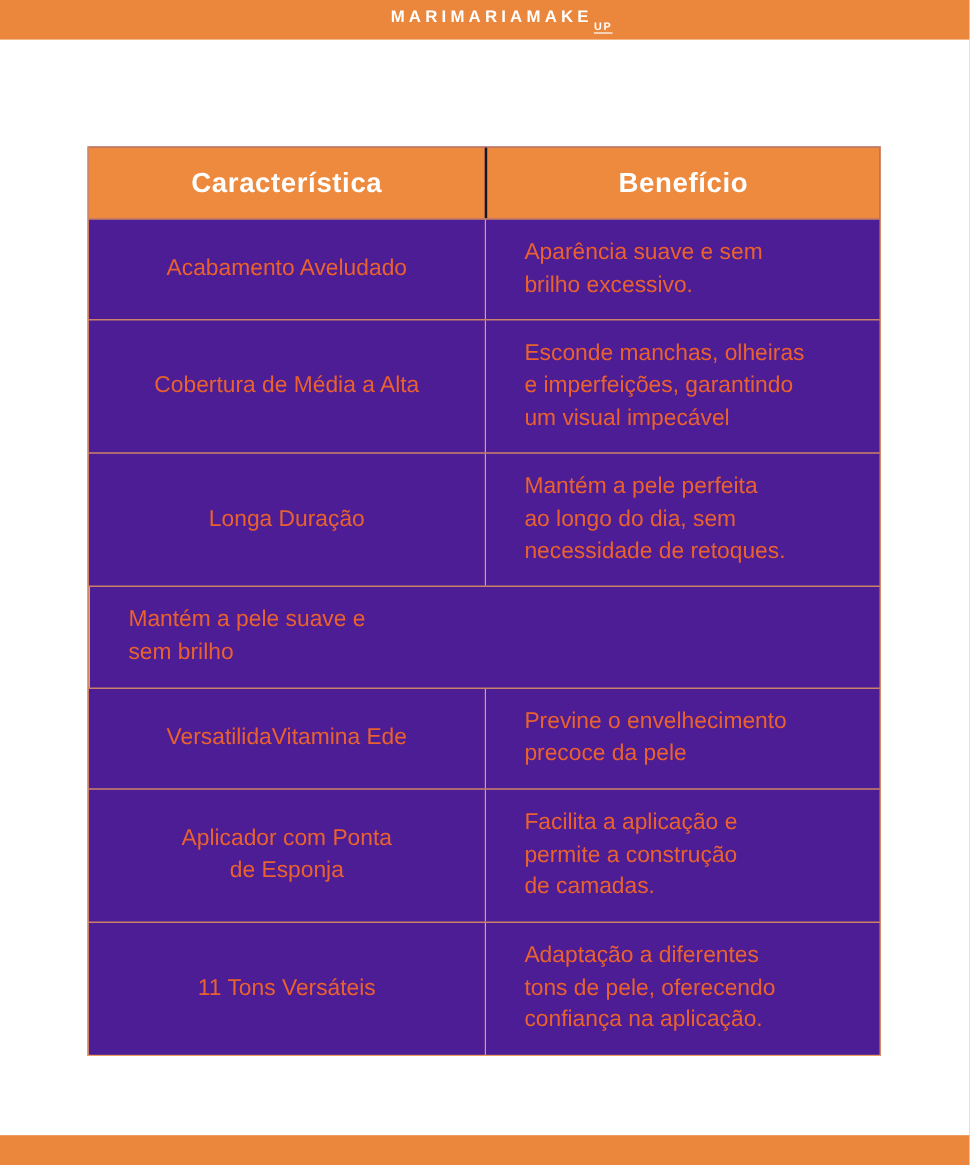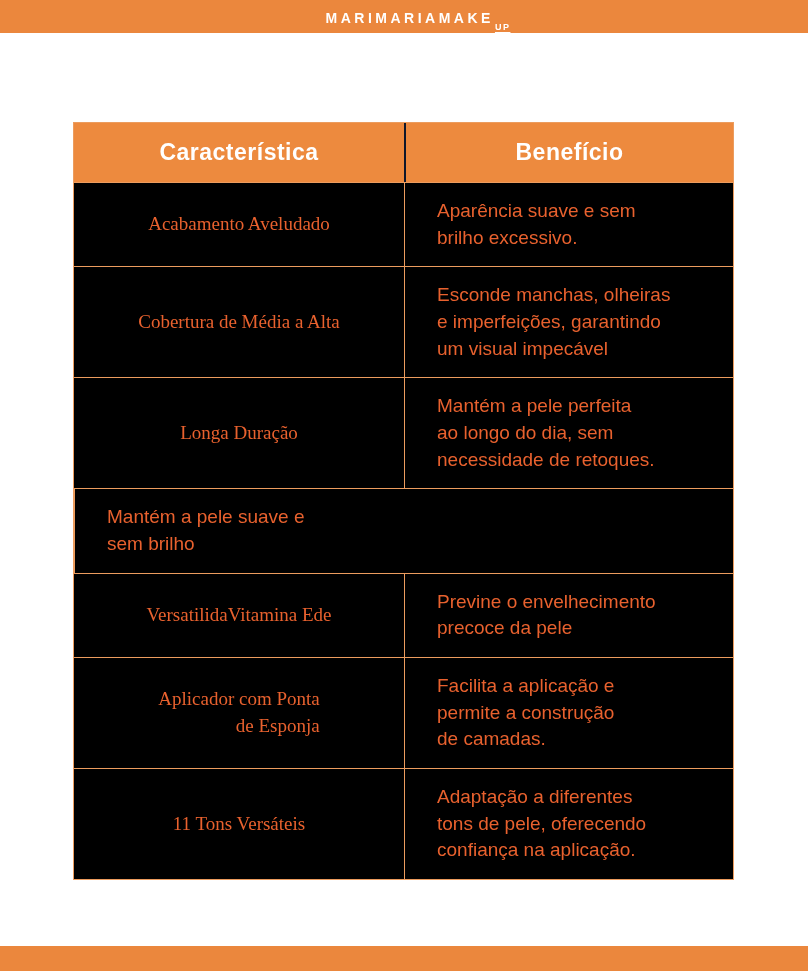--- a/index.html
+++ b/index.html
@@ -8,21 +8,21 @@
     background: #ffffff;
     font-family: "Liberation Sans", "DejaVu Sans", sans-serif;
     overflow: hidden;
     position: relative;
   }
   
   .topbar {
     position: absolute; top: 0; left: 0;
     width: 808px; height: 33px;
     background: #EB873D;
-    display: flex; align-items: flex-end; justify-content: center; padding-left: 28px;
+    display: flex; align-items: center; justify-content: center; padding-left: 28px;
   }
   .logo {
     color: #ffffff;
     font-weight: 700;
     font-size: 14px;
     letter-spacing: 3.5px;
     line-height: 1;
     display: flex; align-items: flex-start;
   }
   .logo-sup {
@@ -35,21 +35,21 @@
     text-underline-offset: 2px;
     margin-top: 13px;
   }
   
   .feature-table {
     position: absolute;
     left: 73px; top: 122px;
     width: 661px; height: 758px;
     border: 1px solid #EC9C5E;
     display: flex; flex-direction: column;
-    background: #000000;
+    background: #4c1d95;
   }
   .thead {
     display: flex;
     height: 59px;
     flex: 0 0 59px;
   }
   .th {
     background: #ED8A3E;
     color: #ffffff;
     font-weight: 700;
@@ -67,23 +67,22 @@
   .td {
     color: #E8612E;
     font-size: 19px;
     font-weight: 500;
     line-height: 1.4;
     white-space: pre-line;
   }
   .td-feature {
     width: 330px;
     display: flex; align-items: center; justify-content: center;
-    text-align: right;
+    text-align: center;
     padding: 0 18px;
-    font-family: Liberation Serif, serif;
   }
   .td-benefit {
     flex: 1;
     border-left: 1px solid #EC9C5E;
     display: flex; align-items: center;
     padding: 0 14px 0 32px;
     text-align: left;
   }
   
   .bottombar {

